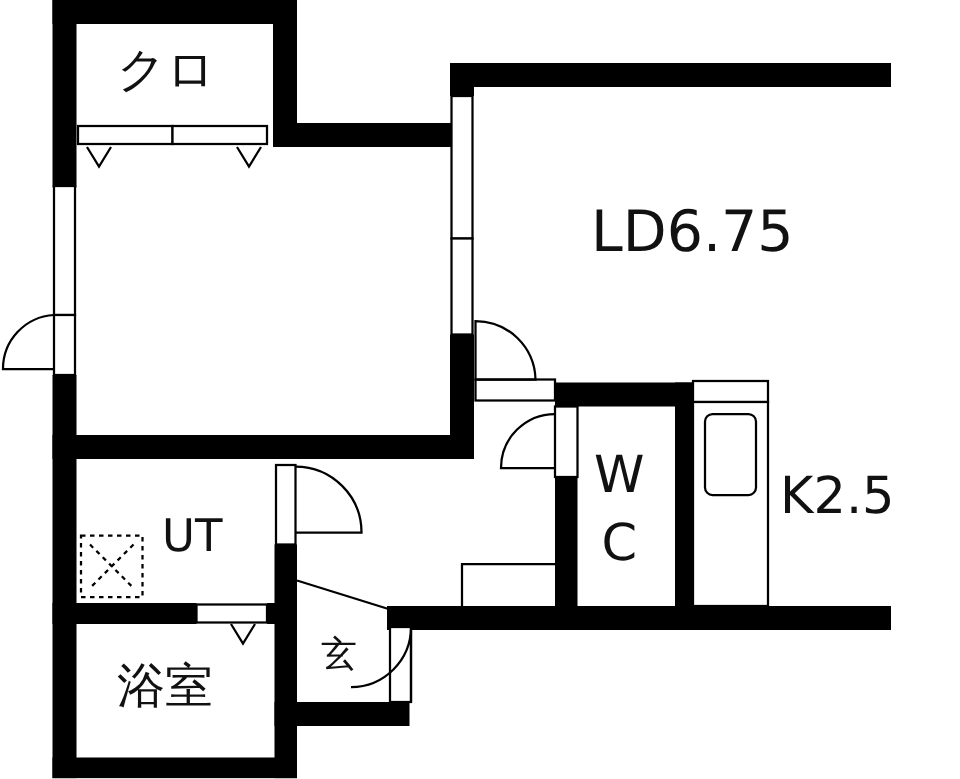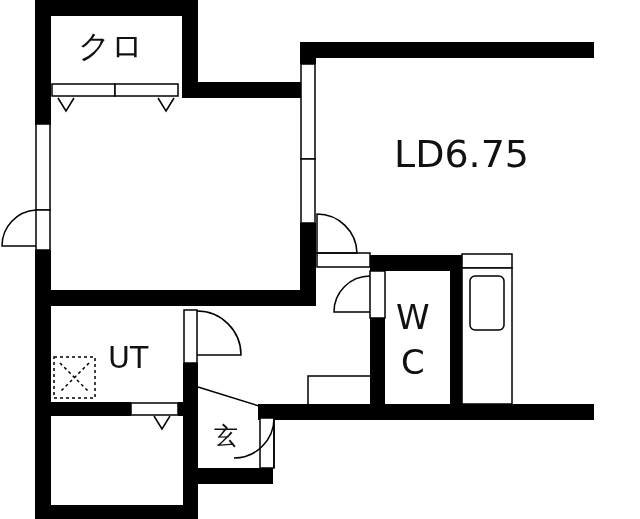--- a/index.html
+++ b/index.html
@@ -92,17 +92,19 @@
 
   <g fill="none" stroke="#000" stroke-width="1.5" stroke-dasharray="3,3">
     <rect x="54" y="357" width="41" height="41"></rect>
     <line x1="60" y1="363" x2="89" y2="392"></line>
     <line x1="89" y1="363" x2="60" y2="392"></line>
   </g>
 </svg>
 
 <div class="lbl" style="left:78px;top:30px;font-size:32px;">クロ</div>
 <div class="lbl" style="left:394px;top:135px;font-size:38px;">LD6.75</div>
+<div class="lbl" style="left:520px;top:314px;font-size:34px;">K2.5</div>
 <div class="lbl" style="left:396px;top:300px;font-size:34px;">W</div>
 <div class="lbl" style="left:401px;top:345px;font-size:34px;">C</div>
 <div class="lbl" style="left:108px;top:343px;font-size:30px;">UT</div>
+<div class="lbl" style="left:78px;top:441px;font-size:32px;">浴室</div>
 <div class="lbl" style="left:214px;top:424px;font-size:24px;">玄</div>
 </div>
 
 </body></html>

